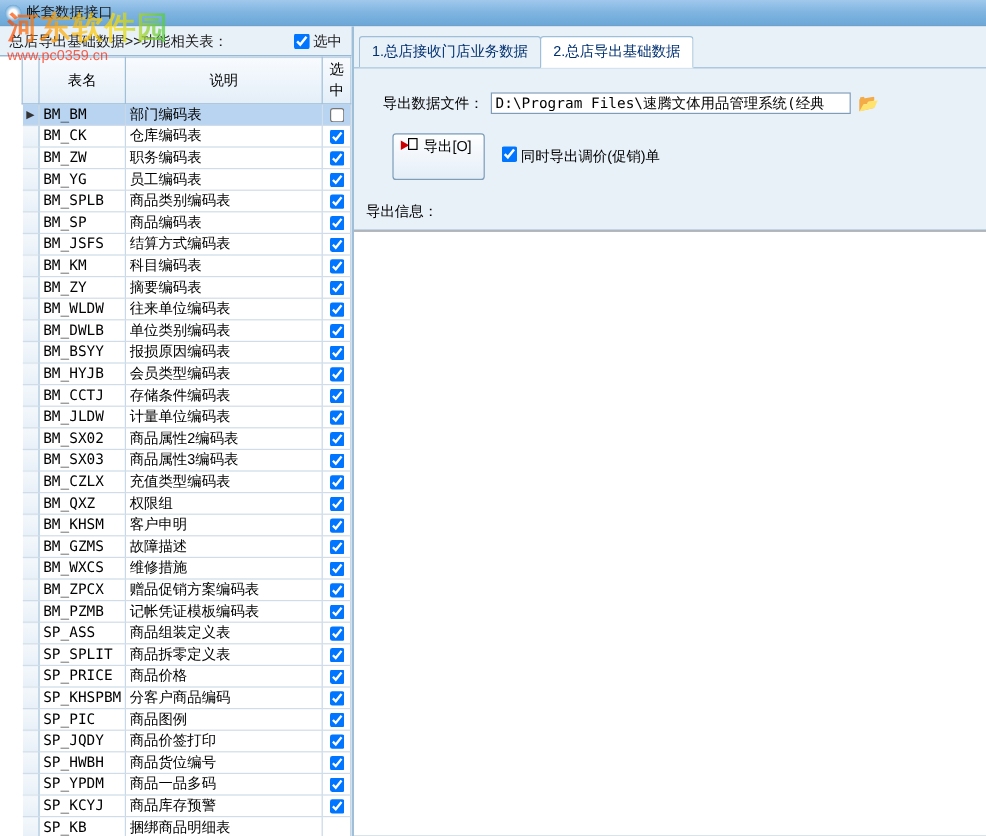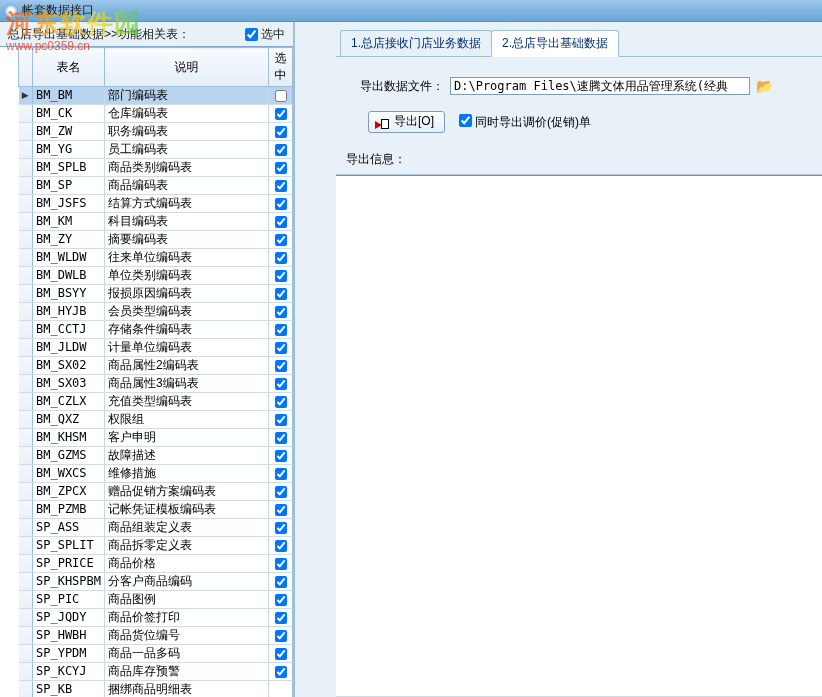--- a/index.html
+++ b/index.html
@@ -124,21 +124,20 @@
     width: 24px;
     text-align: center;
     border-right: 1px solid #9fbfd9;
   }
   .grid td.chk input { width: 12px; height: 12px; vertical-align: middle; }
   .right-panel {
     flex: 1;
     display: flex;
     flex-direction: column;
     background: #e8f0f8;
-    padding-left: 41px;
   }
   .tabs {
     display: flex;
     padding: 8px 4px 0 4px;
     gap: 0;
   }
   .tab {
     border: 1px solid #9fbfd9;
     border-bottom: none;
     padding: 4px 10px;
@@ -185,30 +184,30 @@
     text-align: center;
   }
   .action-row {
     display: flex;
     align-items: center;
     padding: 8px 16px 12px 32px;
     gap: 14px;
   }
   button.export-btn {
     display: flex;
-    align-items: flex-end;
+    align-items: flex-start;
     gap: 5px;
     padding: 2px 10px 2px 6px;
     border: 1px solid #7f9db9;
     background: linear-gradient(to bottom, #fefefe, #e4eef8);
     border-radius: 3px;
     font-family: inherit;
     font-size: 12px;
     cursor: pointer;
-    height: 22px;
+    height: 39px;
   }
   .export-btn .ei {
     display: inline-block;
     width: 14px; height: 12px;
     position: relative;
   }
   .export-btn .ei::before {
     content: "";
     position: absolute;
     left: 0; top: 3px;

